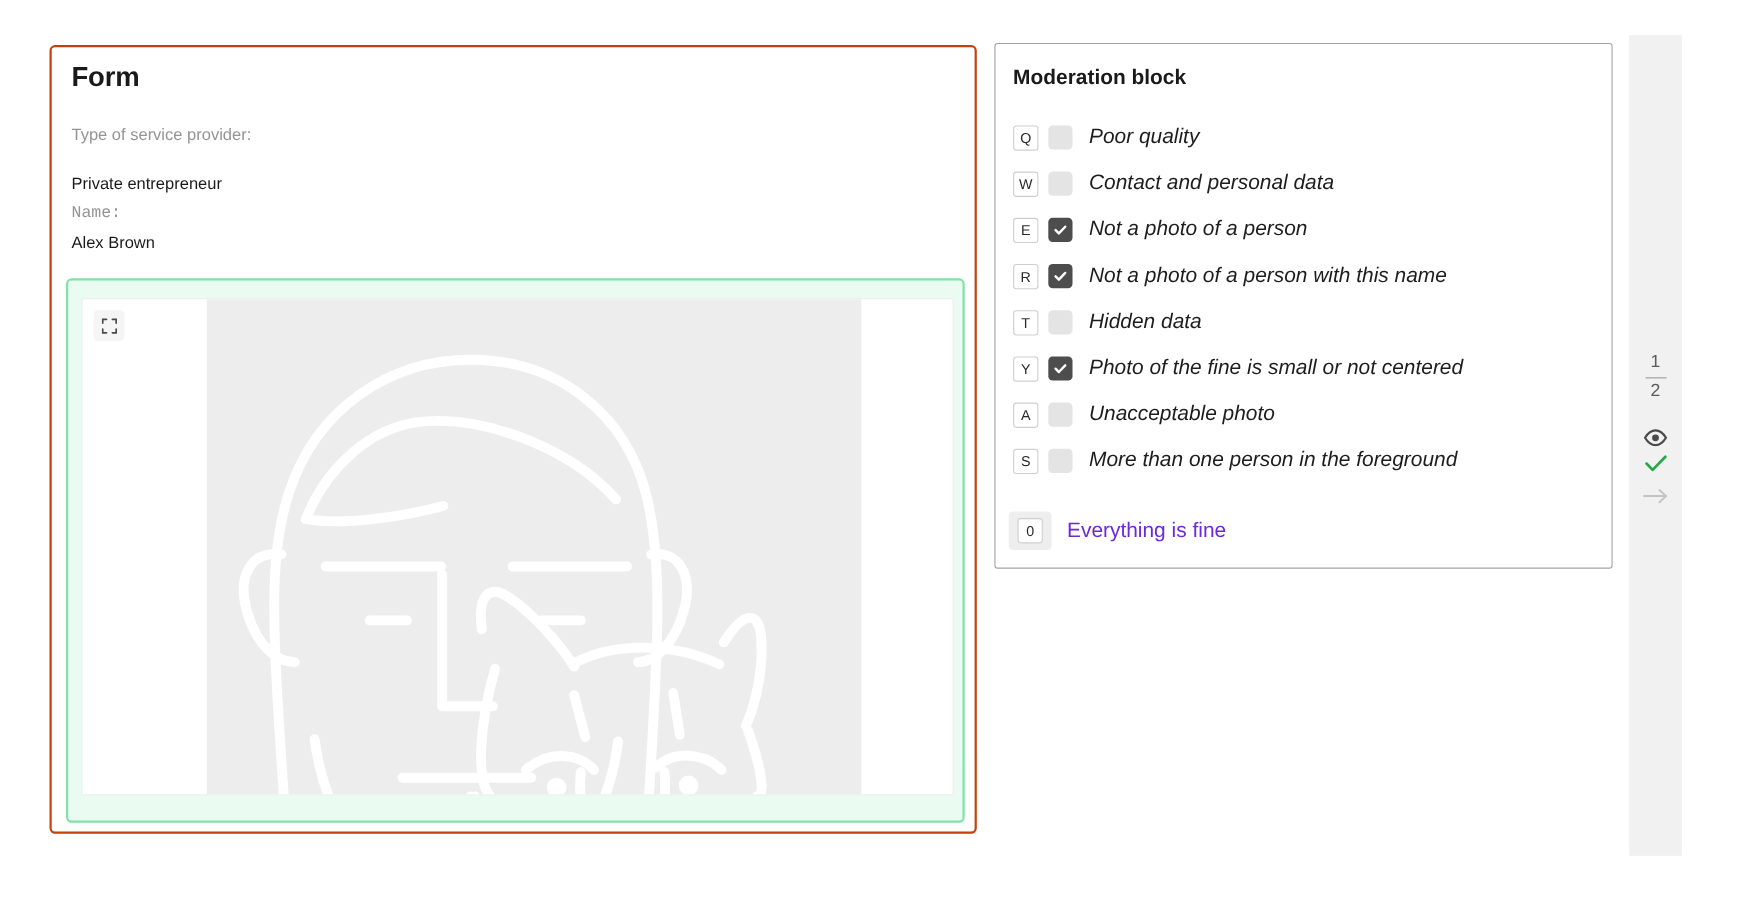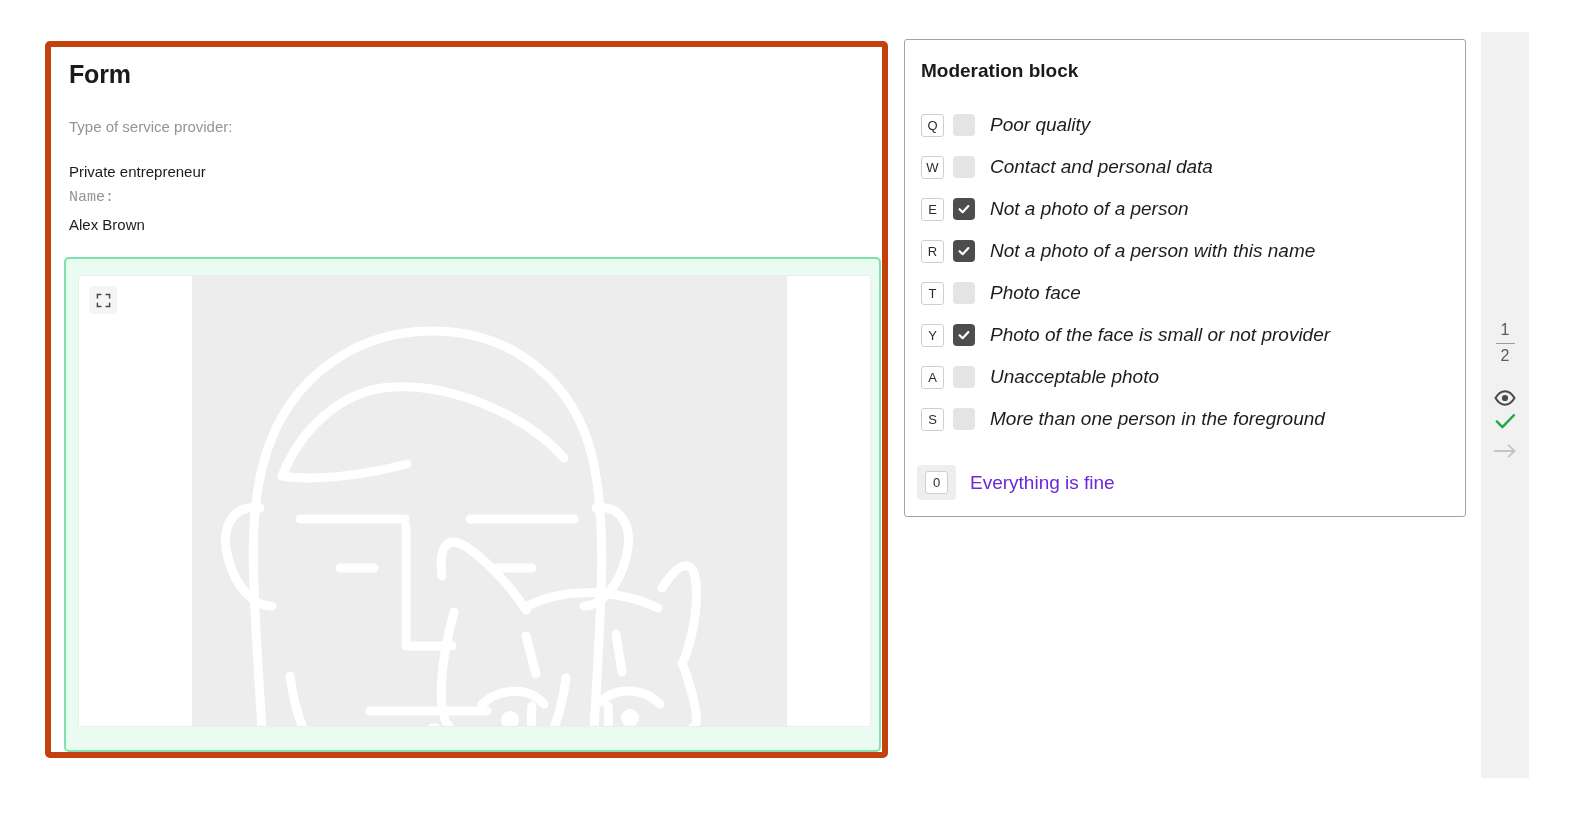--- a/index.html
+++ b/index.html
@@ -16,21 +16,21 @@
     height: 826px;
     background: #ffffff;
   }
 
   
   .form-card {
     position: absolute;
     left: 45px; top: 41px;
     width: 843px; height: 717px;
     background: #ffffff;
-    border: 6px solid #c2410c;
+    border: 2px solid #c2410c;
     border-radius: 5px;
   }
   .form-title {
     position: absolute;
     left: 18px; top: 13px;
     font-size: 25px;
     font-weight: bold;
     color: #1a1a1a;
     letter-spacing: -0.2px;
   }
@@ -353,31 +353,31 @@
             </svg>
         </span>
         <span class="mod-label">Not a photo of a person with this name</span>
       </div>
 
       <div class="mod-row">
         <span class="keycap">T</span>
         <span class="cbox">
           
         </span>
-        <span class="mod-label">Photo face</span>
+        <span class="mod-label">Hidden data</span>
       </div>
 
       <div class="mod-row">
         <span class="keycap">Y</span>
         <span class="cbox checked">
           <svg class="tick" width="14" height="14" viewBox="0 0 14 14" aria-hidden="true">
               <path d="M2.6 7.2 L5.6 10.2 L11.4 4.1" fill="none" stroke="#ffffff" stroke-width="2.2" stroke-linecap="round" stroke-linejoin="round"></path>
             </svg>
         </span>
-        <span class="mod-label">Photo of the face is small or not provider</span>
+        <span class="mod-label">Photo of the fine is small or not centered</span>
       </div>
 
       <div class="mod-row">
         <span class="keycap">A</span>
         <span class="cbox">
           
         </span>
         <span class="mod-label">Unacceptable photo</span>
       </div>
 

